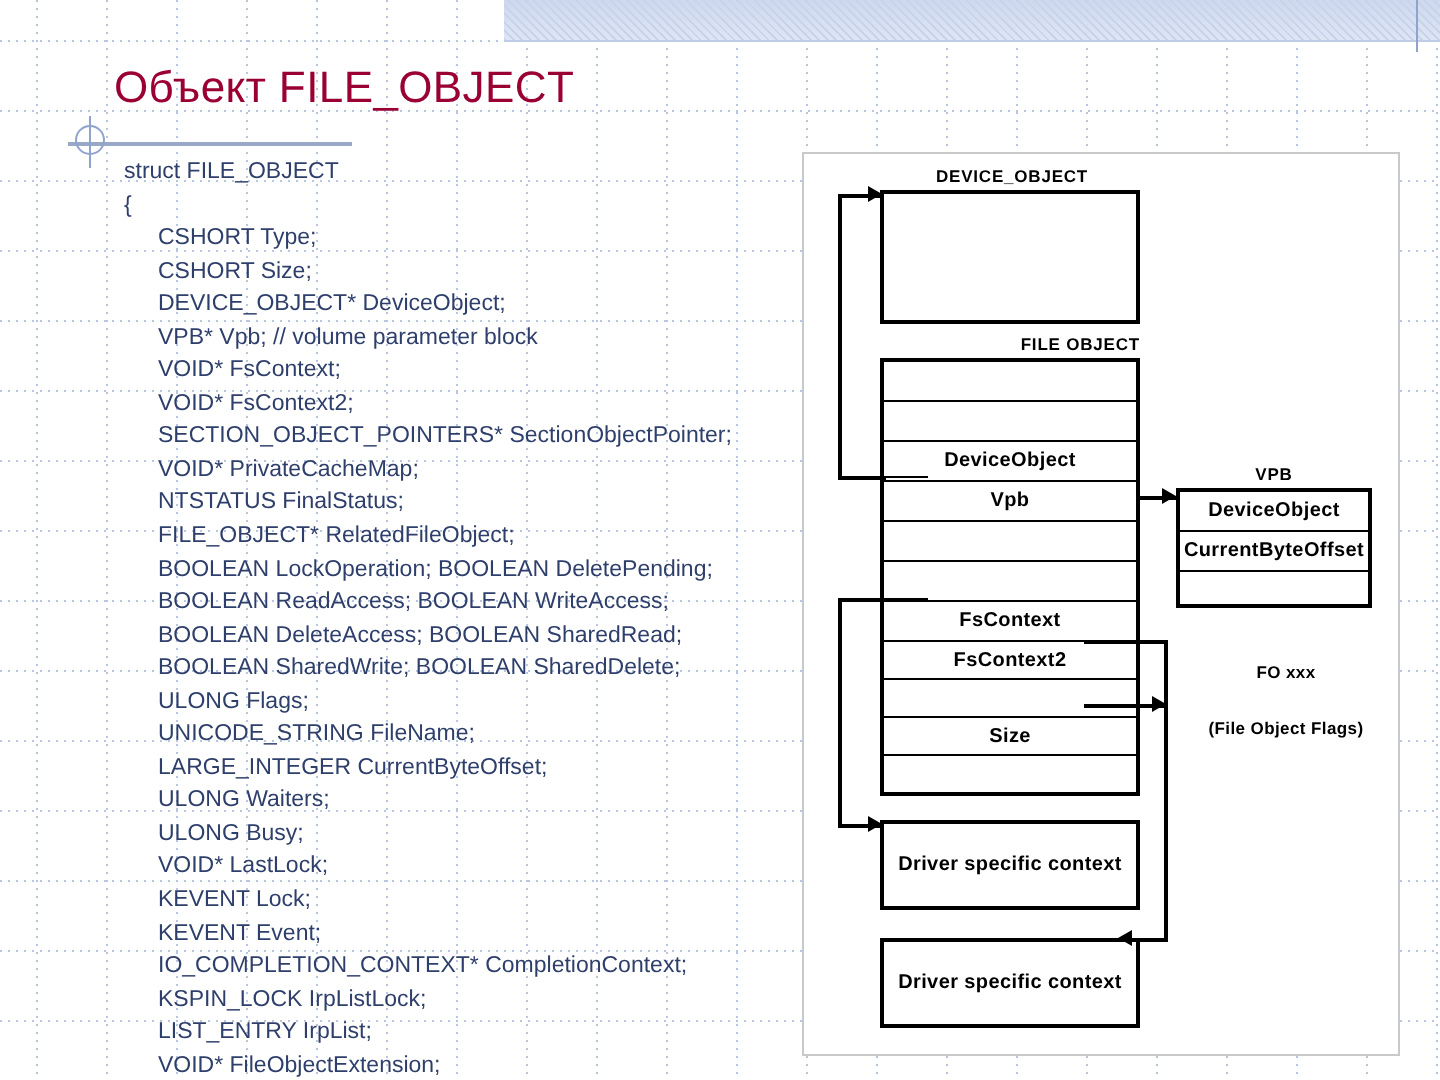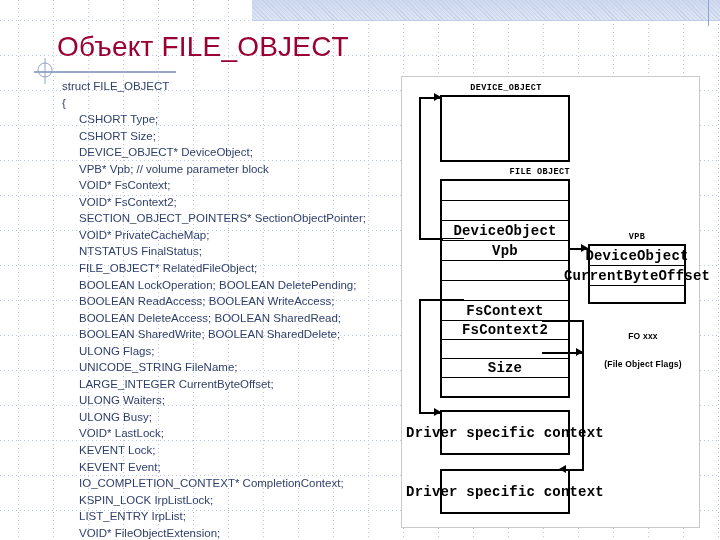--- a/index.html
+++ b/index.html
@@ -46,21 +46,21 @@
     position:absolute;left:252px;top:20px;width:468px;height:1px;
     background:#c0cde8;
   }
   #right-rule{
     position:absolute;left:708px;top:0;width:1px;height:26px;background:#8fa3cc;
   }
 
   
   #title{
     position:absolute;left:57px;top:31px;
-    font-size:28px;letter-spacing:.2px;
+    font-size:22px;letter-spacing:.2px;
     color:#9b0033;white-space:nowrap;
   }
   #title-rule{
     position:absolute;left:34px;top:71px;width:142px;height:2px;background:#9aa8c8;
   }
   #bullet-mark{position:absolute;left:34px;top:58px;width:26px;height:26px;}
 
   
   #code{
     position:absolute;left:62px;top:78px;width:340px;
@@ -73,28 +73,28 @@
 
   
   #diagram{
     position:absolute;left:401px;top:76px;width:299px;height:452px;
     background:#ffffff;border:1px solid #c9c9c9;
     box-sizing:border-box;
   }
   .dg{position:absolute;}
   .boxhdr{
     font-size:8.5px;font-weight:bold;color:#000;
-    text-align:center;letter-spacing:.4px;white-space:nowrap;font-family:Liberation Mono, monospace;
+    text-align:center;letter-spacing:.4px;white-space:nowrap;
   }
   .frame{border:2px solid #000;box-sizing:border-box;background:#fff;}
   .row{
     border-bottom:1.5px solid #000;box-sizing:border-box;
-    font-size:14px;font-weight:bold;color:#000;
+    font-size:10px;font-weight:bold;color:#000;
     display:flex;align-items:center;justify-content:center;
-    letter-spacing:.2px;white-space:nowrap;font-family:Liberation Mono, monospace;
+    letter-spacing:.2px;white-space:nowrap;
   }
   .row:last-child{border-bottom:none;}
   .lbl{
     font-size:8.5px;font-weight:bold;color:#000;
     text-align:center;white-space:nowrap;letter-spacing:.2px;
   }
   .line{background:#000;position:absolute;}
   .line.h{height:2px;}
   .line.v{width:2px;}
   .arrowR{

